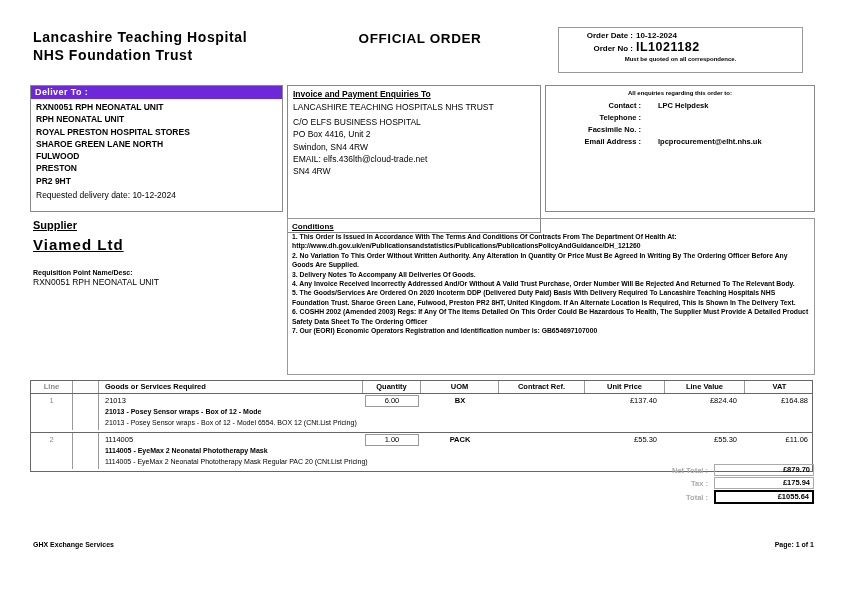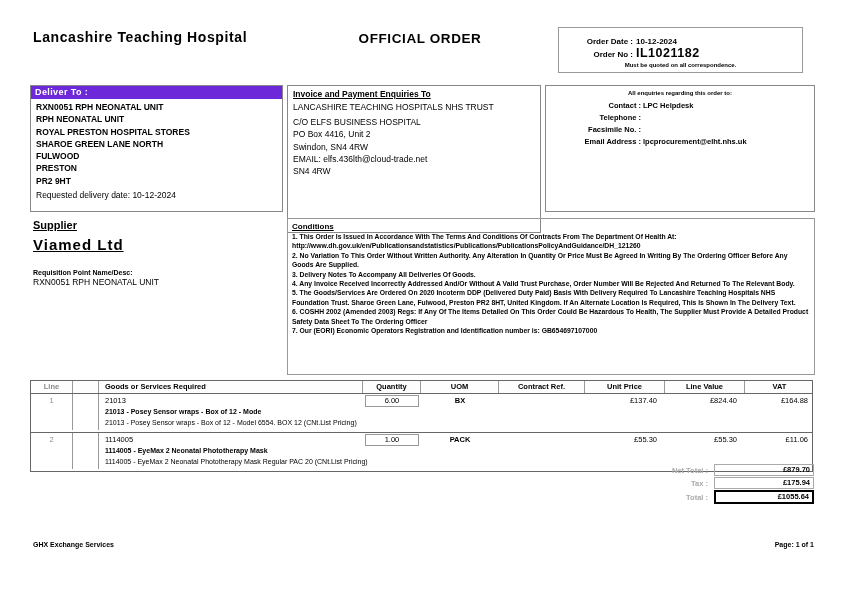--- a/index.html
+++ b/index.html
@@ -11,21 +11,21 @@
   .org-name {
     position:absolute; left:33px; top:28px;
     font-size:14px; font-weight:bold; line-height:18px; letter-spacing:0.6px;
   }
   .doc-title {
     position:absolute; left:300px; top:31px; width:240px; text-align:center;
     font-size:13.5px; font-weight:bold; letter-spacing:0.6px;
   }
   .order-box {
     position:absolute; left:558px; top:27px; width:245px; height:46px;
-    border:1px solid #999; box-sizing:border-box; padding:9px 6px 2px 6px;
+    border:1px solid #999; box-sizing:border-box; padding:3px 6px 2px 6px;
   }
   .order-row { display:grid; grid-template-columns:68px auto; column-gap:3px; align-items:baseline; }
   .order-row .lbl { text-align:right; font-size:8px; font-weight:bold; }
   .order-row .val { font-size:8px; font-weight:bold; }
   .order-row .val-big { font-size:12.5px; font-weight:bold; letter-spacing:0.5px; }
   .order-note { font-size:6px; font-weight:bold; text-align:center; margin-top:2px; }
   
   .box { position:absolute; box-sizing:border-box; border:1px solid #888; background:#fff; }
   .deliver-box  { left:30px;  top:85px; width:253px; height:127px; }
   .invoice-box  { left:287px; top:85px; width:254px; height:148px; }
@@ -36,21 +36,21 @@
   }
   .deliver-lines { padding:2px 5px 0 5px; }
   .deliver-lines div { font-size:8.5px; font-weight:bold; line-height:12.3px; }
   .requested { font-size:8.5px; font-weight:normal; padding:3px 5px 0 5px; }
   .invoice-box { padding:3px 5px; }
   .invoice-head { font-size:8.5px; font-weight:bold; text-decoration:underline; margin-bottom:2px; }
   .invoice-lines div { font-size:8.5px; line-height:12.2px; }
   .invoice-lines div:first-child { margin-bottom:3px; }
   .enquiry-note { font-size:6px; font-weight:bold; text-align:center; margin-top:4px; }
   .enquiry-rows { margin-top:4px; }
-  .enquiry-row { display:grid; grid-template-columns:95px auto; column-gap:2px; }
+  .enquiry-row { display:grid; grid-template-columns:95px auto; column-gap:17px; }
   .enquiry-row .lbl { text-align:right; font-size:7.5px; font-weight:bold; line-height:12px; }
   .enquiry-row .val { font-size:7.5px; font-weight:bold; line-height:12px; }
   
   .supplier { position:absolute; left:33px; top:219px; }
   .supplier-head { font-size:11px; font-weight:bold; text-decoration:underline; }
   .supplier-name { font-size:15px; font-weight:bold; text-decoration:underline; letter-spacing:1px; margin-top:5px; }
   .req-label { font-size:7px; font-weight:bold; margin-top:16px; line-height:8px; }
   .req-value { font-size:8.5px; font-weight:normal; }
   
   .conditions {
@@ -103,20 +103,21 @@
   .footer-left  { position:absolute; left:33px; top:541px; font-size:7px; font-weight:bold; }
   .footer-right { position:absolute; right:28px; top:541px; font-size:7px; font-weight:bold; }
 </style>
 </head>
 <body>
 
 <div class="page">
 
   <div class="org-name">
     <div>Lancashire Teaching Hospital</div>
+    <div>NHS Foundation Trust</div>
   </div>
   <div class="doc-title">OFFICIAL ORDER</div>
 
   <div class="order-box">
     <div class="order-row">
       <span class="lbl">Order Date :</span>
       <span class="val">10-12-2024</span>
     </div>
     <div class="order-row">
       <span class="lbl">Order No :</span>

